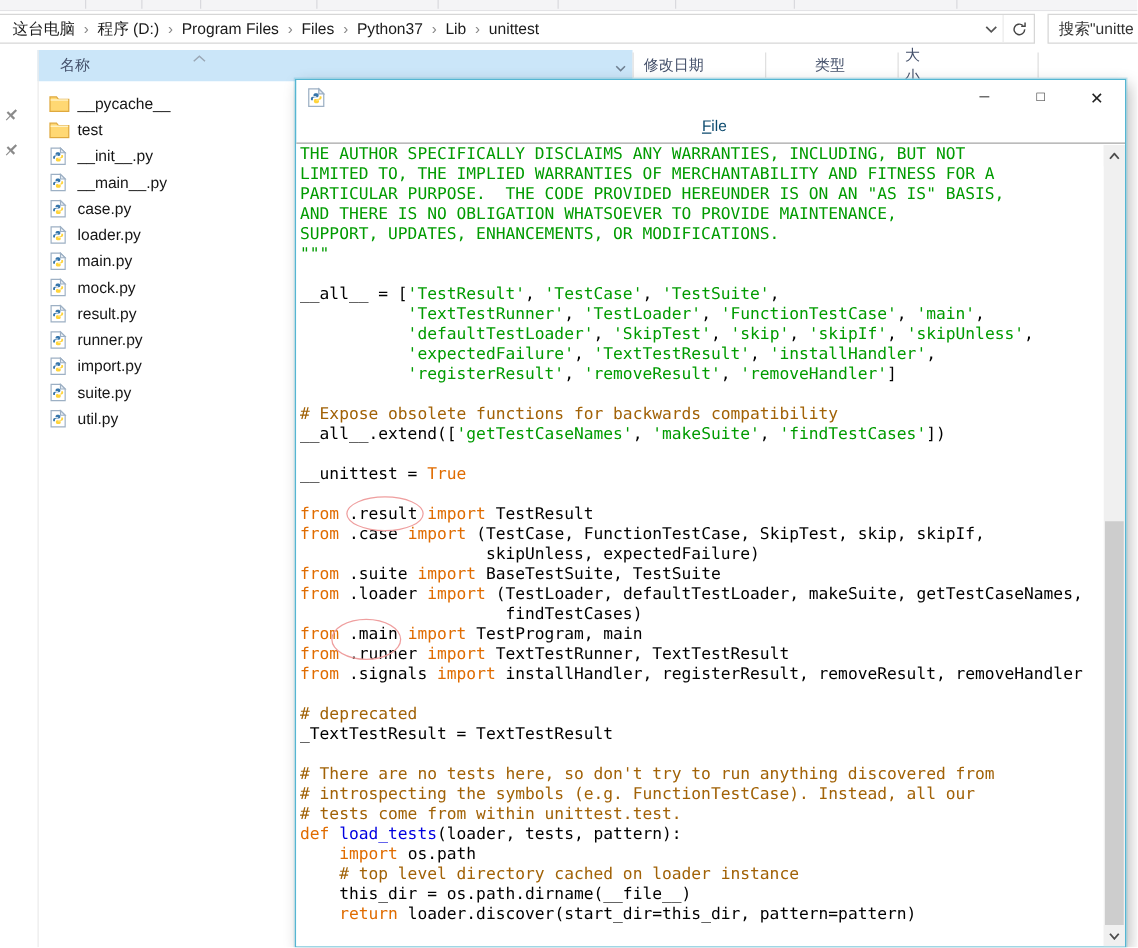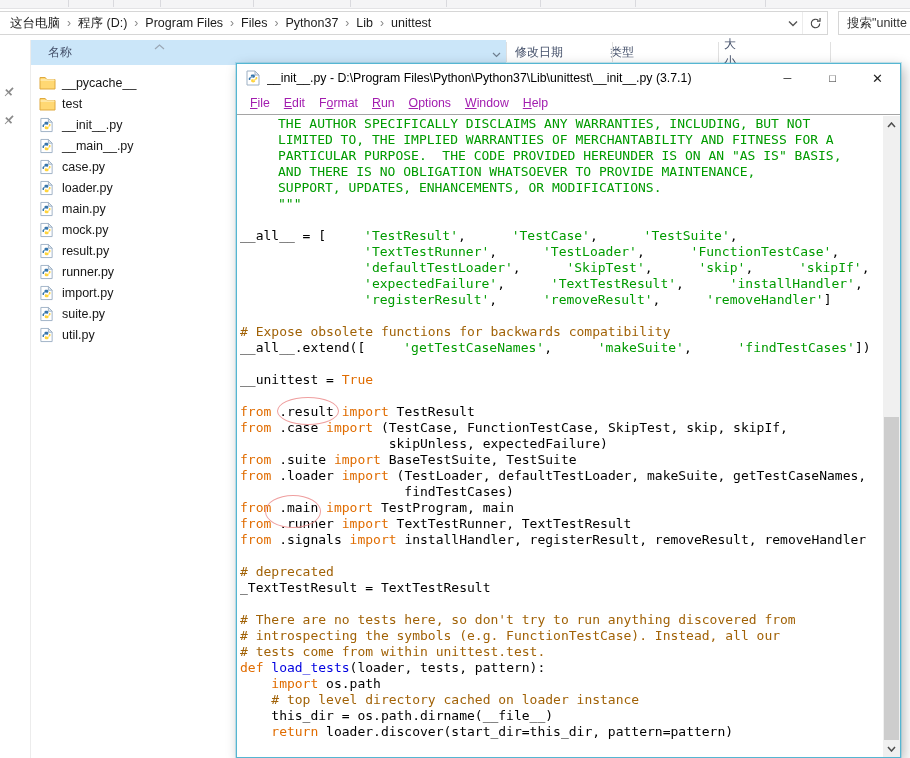--- a/index.html
+++ b/index.html
@@ -33,29 +33,29 @@
   .ficon{width:17px;height:16px;margin-right:6px;flex:none;display:inline-flex;}
   
   .idle{position:absolute;left:236px;top:63px;width:665px;height:695px;background:#fff;box-sizing:border-box;
         border:1px solid #55b6d2;box-shadow:0 0 0 1px rgba(85,182,210,.30),3px 4px 12px rgba(0,0,0,.28);}
   .titlebar{height:28px;display:flex;align-items:center;padding-left:8px;font-size:12.3px;color:#000;}
   .ticon{width:16px;height:16px;margin-right:6px;flex:none;display:inline-flex;}
   .title{white-space:nowrap;overflow:hidden;}
   .tspace{flex:1;}
   .wbtn{width:45px;height:28px;display:flex;align-items:center;justify-content:center;font-size:11px;color:#222;}
   .wbtn.close{font-size:13px;}
-  .menubar{height:22px;display:flex;align-items:center;padding-left:6px;font-size:12.3px;color:#a21caf;}
+  .menubar{height:22px;display:flex;align-items:center;padding-left:6px;font-size:12.3px;color:#0c4a6e;flex-direction:column;}
   .menu{padding:2px 7px;}
   .menu u{text-decoration:underline;}
   .editor{position:absolute;left:0;right:0;top:50px;bottom:0;border-top:1px solid #a5a5a5;background:#fff;overflow:hidden;}
   .code{position:absolute;left:3px;top:1px;right:18px;bottom:0;font-family:"DejaVu Sans Mono",monospace;
         font-size:13px;line-height:16px;white-space:pre;overflow:hidden;color:#000;}
   .cl{height:16px;}
   .p{color:#000;text-align:center;}
-  .s{color:#009b00;margin-left:38px;}
+  .s{color:#009b00;}
   .c{color:#a16207;}
   .k{color:#e06c00;}
   .d{color:#0000e0;text-align:center;}
   .ci,.ci2{position:relative;color:#000;}
   .ci::before{content:"";position:absolute;left:-10px;right:-5px;top:-7px;bottom:-6px;
               border:1.6px solid #ef9f9f;border-radius:50%;pointer-events:none;}
   .ci2::before{content:"";position:absolute;left:-14px;right:-3px;top:-5px;bottom:-13px;
                border:1.6px solid #ef9f9f;border-radius:50%;pointer-events:none;}
   
   .sbar{position:absolute;right:0;top:1px;bottom:0;width:17px;background:#f0f0f0;}
@@ -125,21 +125,21 @@
         </span>
         <span class="filter-chevron">
           <svg width="9" height="6" viewBox="0 0 9 6">
               <polyline points="1,1 4.5,4.5 8,1" fill="none" stroke="#6f7f90" stroke-width="1.2"></polyline>
             </svg>
         </span>
       </div>
       <div class="col" style="left:485px">
           <span>修改日期</span>
         </div>
-      <div class="col" style="left:580px">
+      <div class="col" style="left:622px">
           <span>类型</span>
         </div>
       <div class="col" style="left:694px">
           <span>大小</span>
         </div>
       <div class="colsep" style="left:476px"></div>
       <div class="colsep" style="left:582px"></div>
       <div class="colsep" style="left:688px"></div>
       <div class="colsep" style="left:800px"></div>
     </div>
@@ -310,21 +310,20 @@
   <div class="idle">
     <div class="titlebar">
       <span class="ticon">
         <svg width="16" height="16" viewBox="0 0 16 16">
             <path d="M2 1h8l4 4v10H2z" fill="#fff" stroke="#9db0c4" stroke-width="1"></path>
             <path d="M10 1l4 4h-4z" fill="#e8eef5" stroke="#9db0c4" stroke-width="1"></path>
             <path d="M7.8 4.5c-1.3 0-2 .5-2 1.4v.9h2.2v.5H5.2c-.9 0-1.5.7-1.5 1.7 0 .4.1.8.3 1.1h1.3v-.9c0-.8.6-1.4 1.4-1.4h2c.7 0 1.2-.5 1.2-1.2v-.7c0-.9-.8-1.4-2.1-1.4z" fill="#3776ab"></path>
             <path d="M8.2 12.5c1.3 0 2-.5 2-1.4v-.9H8v-.5h2.8c.9 0 1.5-.7 1.5-1.7 0-.4-.1-.8-.3-1.1h-1.3v.9c0 .8-.6 1.4-1.4 1.4h-2c-.7 0-1.2.5-1.2 1.2v.7c0 .9.8 1.4 2.1 1.4z" fill="#ffd43b"></path>
           </svg>
       </span>
-      <span class="title">__init__.py - D:\Program Files\Python\Python37\Lib\unittest\__init__.py (3.7.1)</span>
       <span class="tspace"></span>
       <span class="wbtn">─</span>
       <span class="wbtn">□</span>
       <span class="wbtn close">✕</span>
     </div>
     <div class="menubar">
         <span class="menu"><u>F</u><span>i</span><span>l</span><span>e</span></span>
         <span class="menu"><u>E</u><span>d</span><span>i</span><span>t</span></span>
         <span class="menu"><span>F</span><u>o</u><span>r</span><span>m</span><span>a</span><span>t</span></span>
         <span class="menu"><u>R</u><span>u</span><span>n</span></span>

